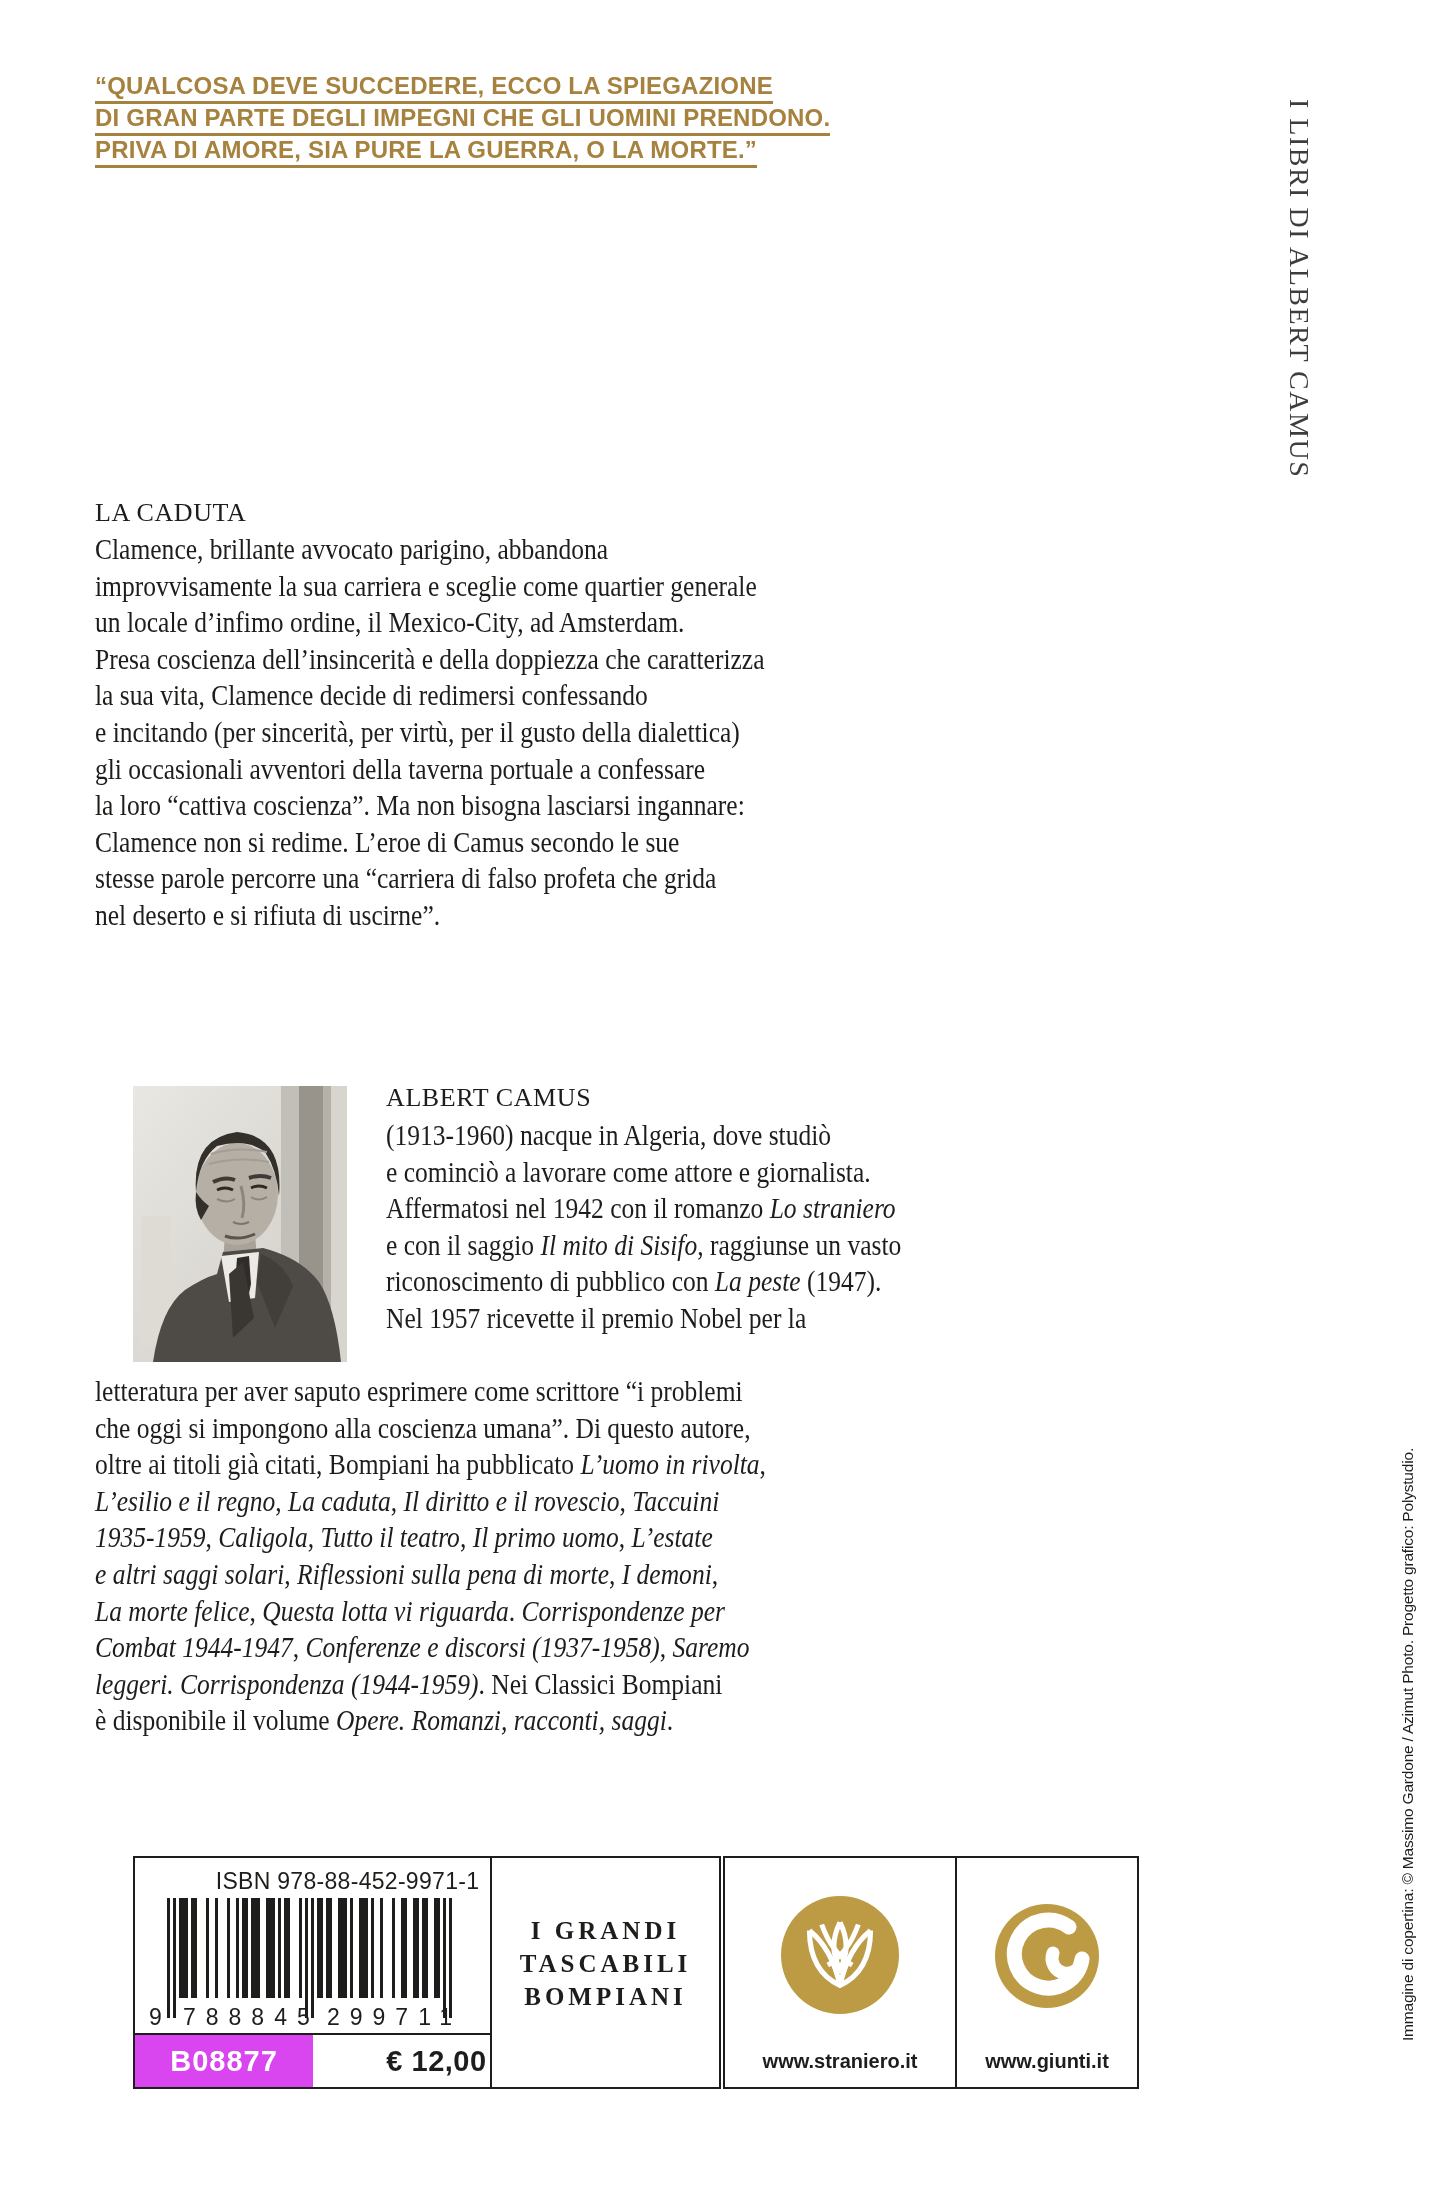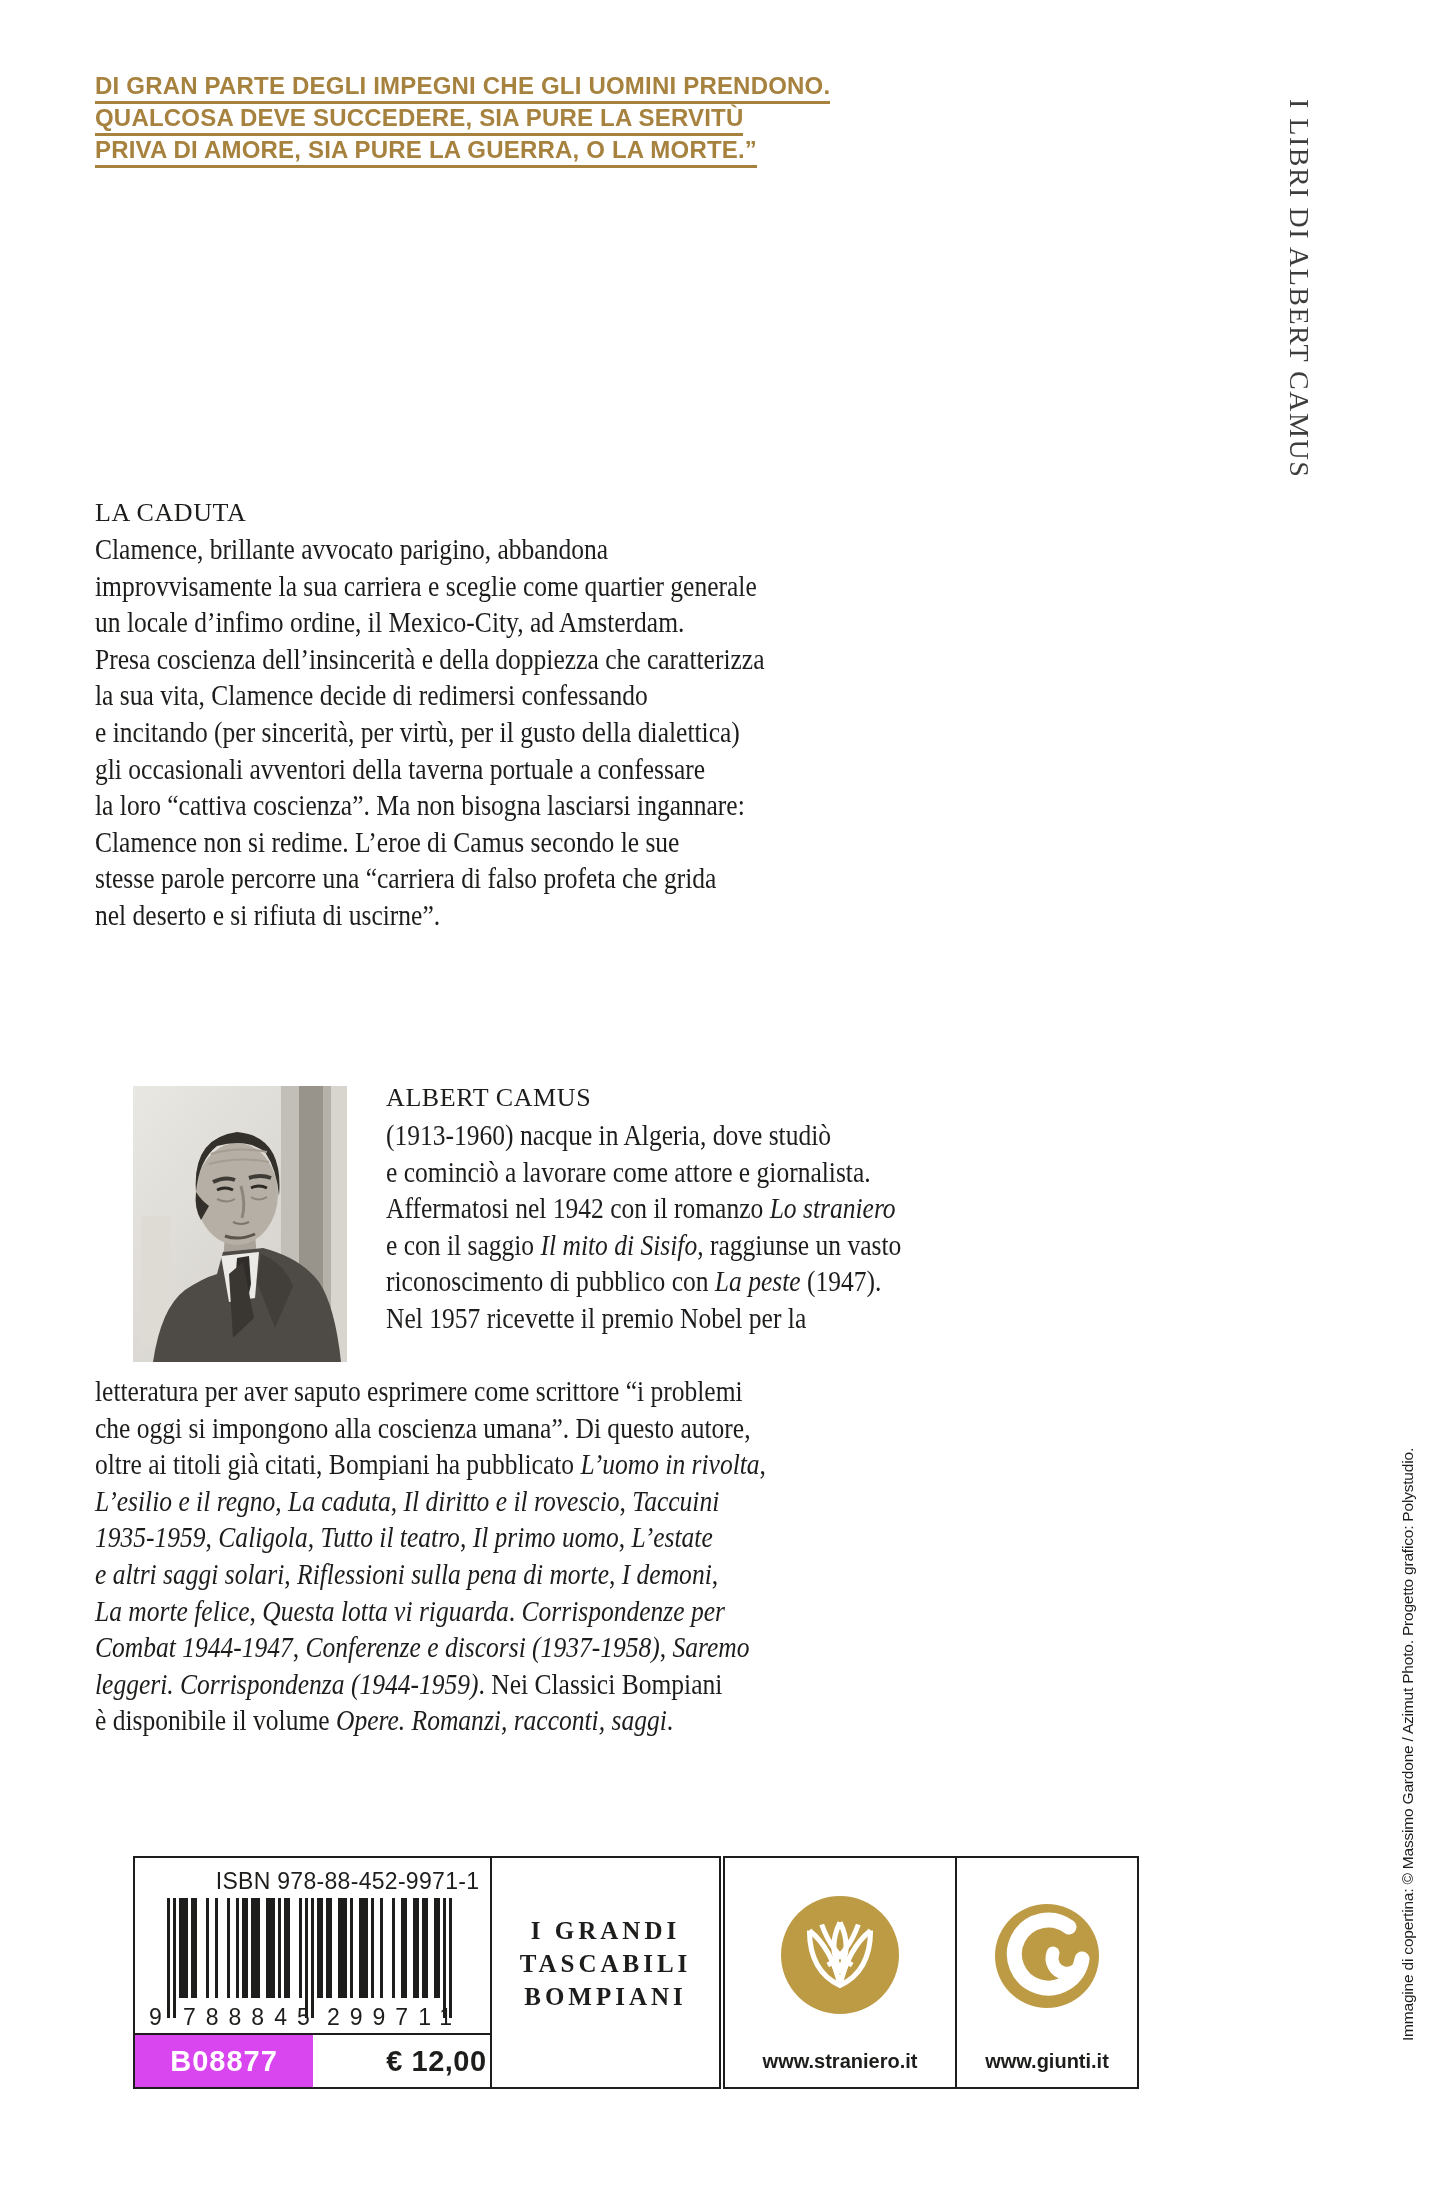--- a/index.html
+++ b/index.html
@@ -65,22 +65,22 @@
   .credits{position:absolute;left:1399px;top:2041px;transform:rotate(-90deg);transform-origin:0 0;
         font-family:"Liberation Sans", sans-serif;font-size:15.5px;letter-spacing:-0.2px;
         white-space:nowrap;color:#1d1d1b;}
 </style>
 </head>
 <body>
 
 <div class="cover">
 
   <div class="quote textblock">
+      <div class="bline"><span class="bline-inner">“QUALCOSA DEVE SUCCEDERE, ECCO LA SPIEGAZIONE</span></div>
       <div class="bline"><span class="bline-inner">DI GRAN PARTE DEGLI IMPEGNI CHE GLI UOMINI PRENDONO.</span></div>
-      <div class="bline"><span class="bline-inner">QUALCOSA DEVE SUCCEDERE, SIA PURE LA SERVITÙ</span></div>
       <div class="bline"><span class="bline-inner">PRIVA DI AMORE, SIA PURE LA GUERRA, O LA MORTE.”</span></div>
     </div>
 
   <div class="spine">I LIBRI DI ALBERT CAMUS</div>
 
   <div class="section-title">LA CADUTA</div>
   <div class="desc textblock">
       <div class="bline"><span class="bline-inner">Clamence, brillante avvocato parigino, abbandona</span></div>
       <div class="bline"><span class="bline-inner">improvvisamente la sua carriera e sceglie come quartier generale</span></div>
       <div class="bline"><span class="bline-inner">un locale d’infimo ordine, il Mexico-City, ad Amsterdam.</span></div>

